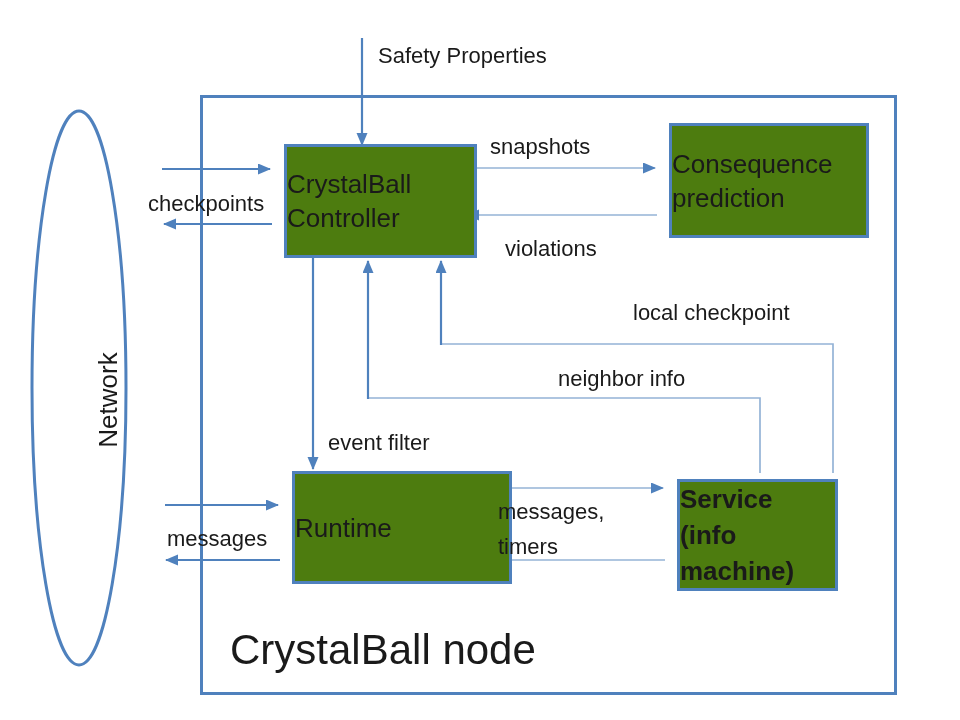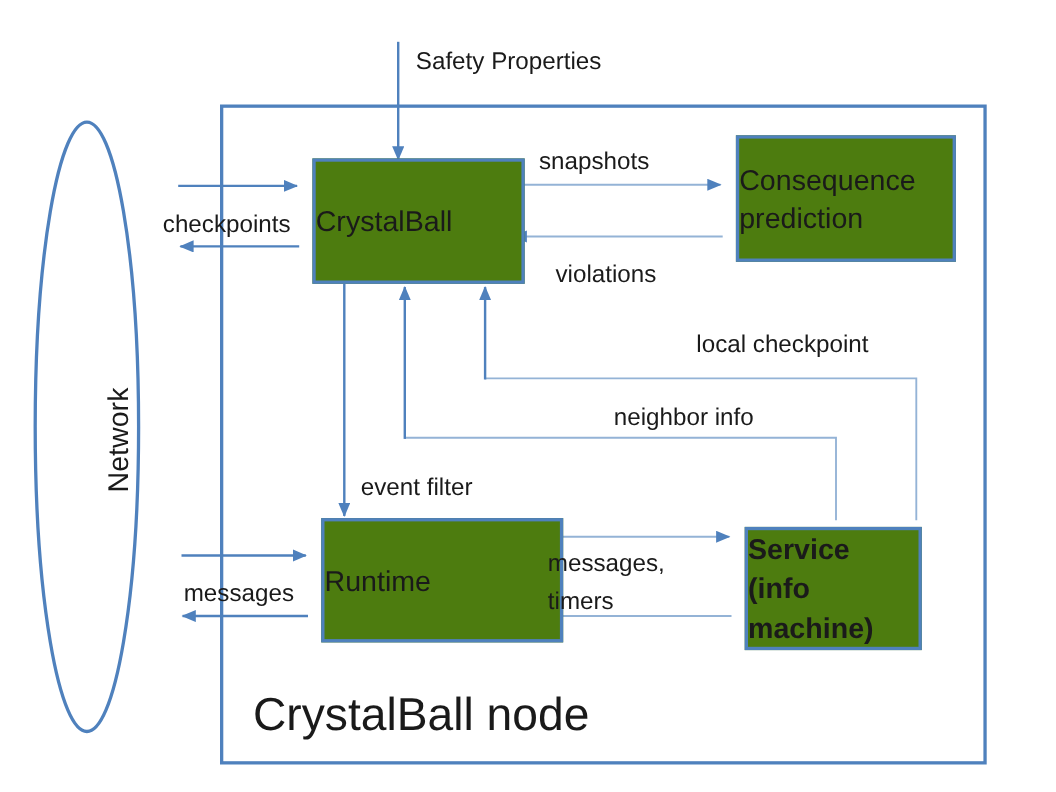--- a/index.html
+++ b/index.html
@@ -80,20 +80,21 @@
 
     <line x1="472" y1="488" x2="663" y2="488" stroke="#94b3d6" stroke-width="1.7" marker-end="url(#ah)"></line>
 
     <line x1="665" y1="560" x2="474" y2="560" stroke="#94b3d6" stroke-width="1.7" marker-end="url(#ah)"></line>
   </svg>
 
   <div class="node-rect"></div>
 
   <div class="box box-controller">
     <span>CrystalBall</span>
+    <span>Controller</span>
   </div>
 
   <div class="box box-consequence">
     <span>Consequence</span>
     <span>prediction</span>
   </div>
 
   <div class="box box-runtime">
     <span>Runtime</span>
   </div>

